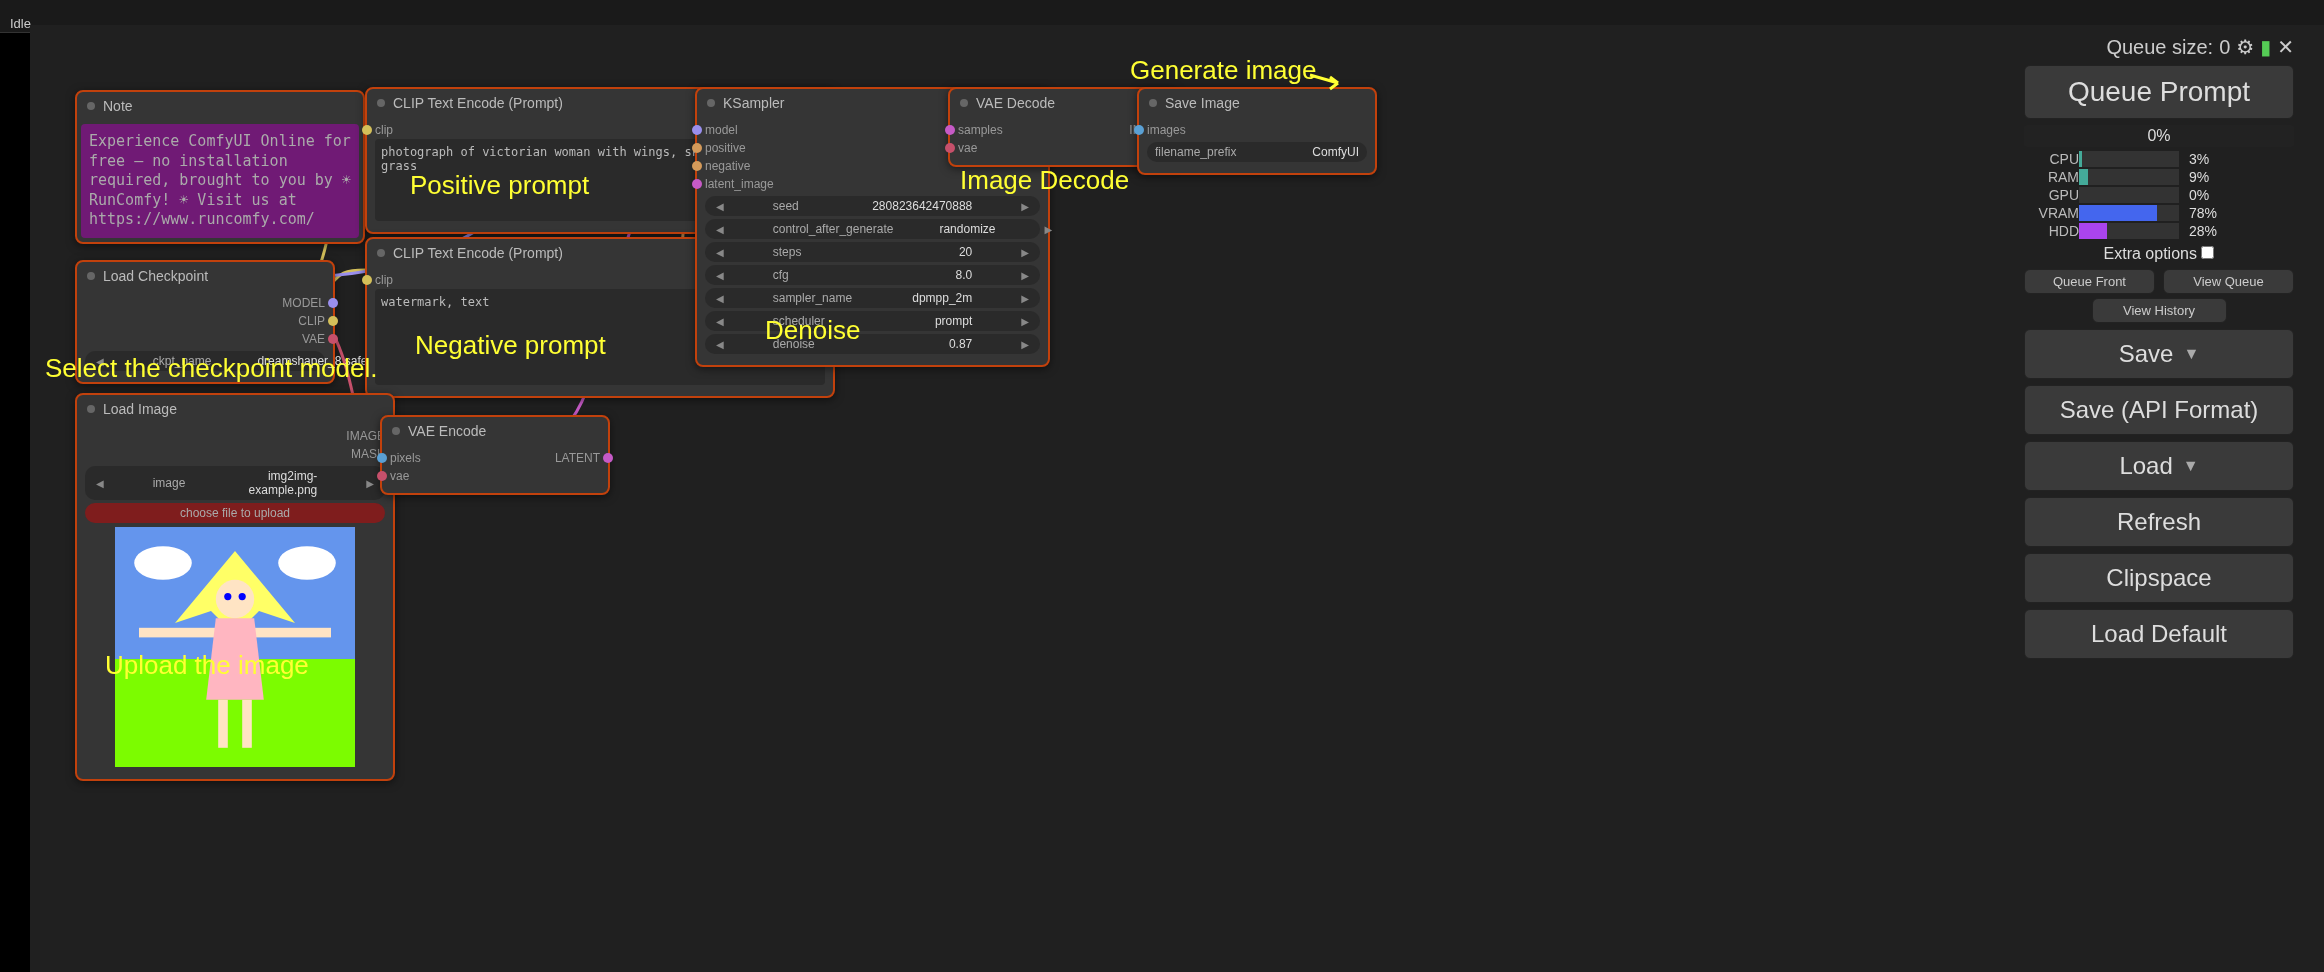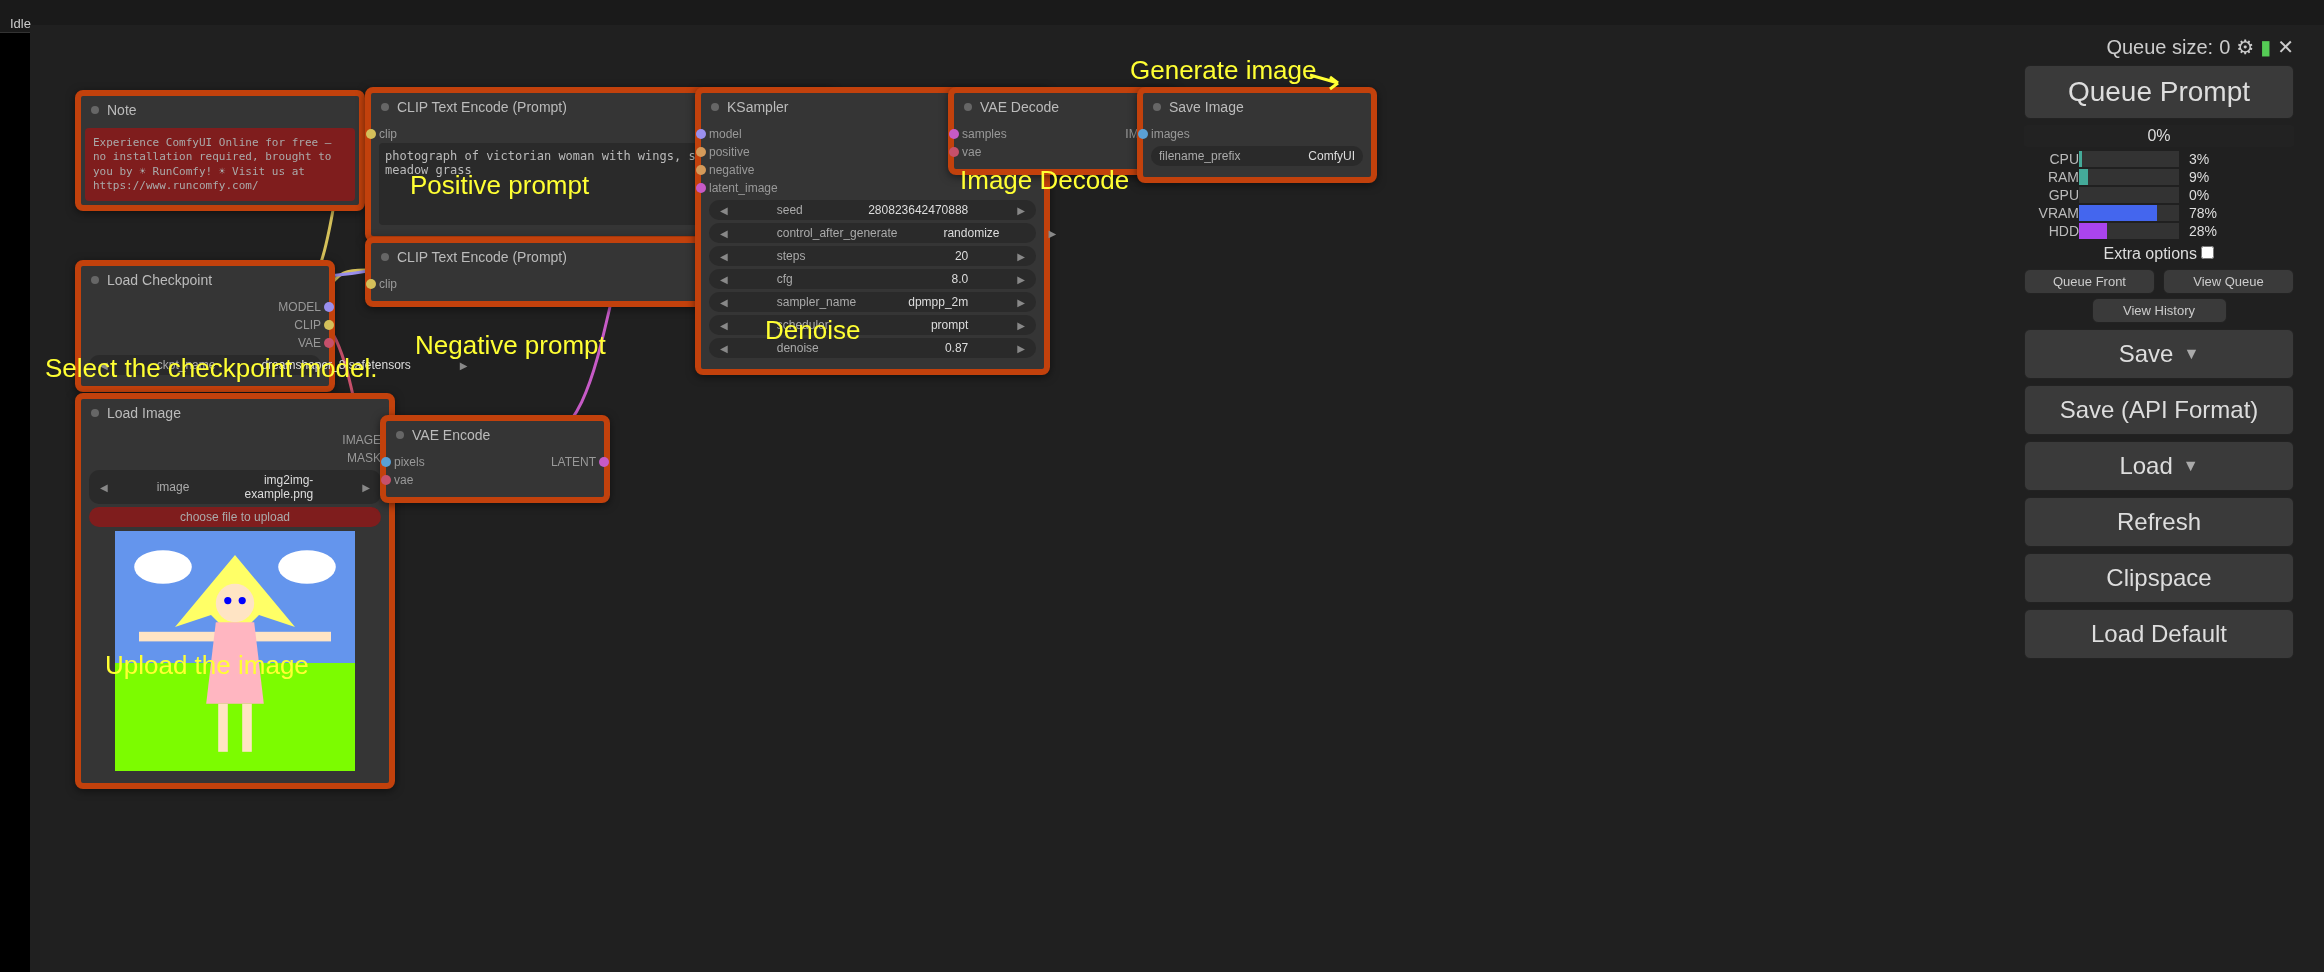--- a/index.html
+++ b/index.html
@@ -1,32 +1,32 @@
 <!DOCTYPE html>
 <html><head>
 <meta charset="utf-8">
 <style>
 * { margin:0; padding:0; box-sizing:border-box; font-family:Arial,sans-serif; }
 body { background:#000; color:#ccc; font-size:13px; overflow:hidden; width:2324px; height:972px; position:relative; }
 .topbar { background:#1a1a1a; height:25px; padding:16px 10px; font-size:13px; color:#ccc; border-bottom:1px solid #333; }
 .canvas { position:absolute; top:25px; left:30px; right:0; bottom:0; background:#202020; }
-.node { position:absolute; background:#353535; border:6px solid #c2410c; border-radius:8px; box-shadow:0 2px 8px rgba(0,0,0,.5); }
+.node { position:absolute; background:#353535; border:2px solid #c2410c; border-radius:8px; box-shadow:0 2px 8px rgba(0,0,0,.5); }
 .node-header { display:flex; align-items:center; padding:6px 10px; border-radius:8px 8px 0 0; font-size:14px; color:#bbb; }
 .node-header .dot { width:8px; height:8px; border-radius:50%; background:#666; margin-right:8px; }
 .node-body { padding:4px 8px 8px; }
 .port-row { display:flex; justify-content:space-between; align-items:center; padding:2px 0; font-size:12px; color:#999; position:relative; }
 .port { width:10px; height:10px; border-radius:50%; position:absolute; top:50%; transform:translateY(-50%); }
 .port.in { left:-13px; }
 .port.out { right:-13px; }
 .widget { display:flex; justify-content:space-between; align-items:center; background:#2a2a2a; border-radius:10px; padding:3px 8px; margin:3px 0; font-size:12px; color:#aaa;gap:46px; }
 .widget .arrow { color:#888; font-size:10px; padding:0 3px; cursor:pointer; }
 .widget .wlabel { flex:0 0 auto; }
 .widget .wval { flex:1; text-align:right; color:#ddd; }
 .textarea { width:100%; background:#2a2a2a; border:none; color:#bbb; font-size:12px; padding:6px; border-radius:4px; resize:none; font-family:monospace; }
-.note-body { background:#7f1d1d; margin:4px; padding:8px; border-radius:4px; font-family:monospace; font-size:11px; color:#aaa; line-height:1.3; }
+.note-body { background:#701a75; margin:4px; padding:8px; border-radius:4px; font-family:monospace; font-size:15px; color:#aaa; line-height:1.3; }
 .button-sm { background:#7f1d1d; border-radius:10px; padding:3px 8px; text-align:center; font-size:12px; color:#aaa; margin:3px 0; cursor:pointer; }
 
 .sidebar { position:absolute; right:20px; top:25px; width:290px; padding:10px; }
 .queue-size { text-align:right; font-size:20px; color:#ccc; margin-bottom:6px; display:flex; justify-content:flex-end; align-items:center; gap:6px; }
 .btn-main { background:#3a3a3a; border:1px solid #222; border-radius:6px; padding:10px; text-align:center; font-size:28px; color:#ddd; margin:6px 0; cursor:pointer; }
 .btn-sec { background:#3a3a3a; border:1px solid #222; border-radius:6px; padding:4px 10px; text-align:center; font-size:13px; color:#ccc; cursor:pointer; flex:1; }
 .btn-big { background:#3a3a3a; border:1px solid #222; border-radius:6px; padding:10px; text-align:center; font-size:24px; color:#ddd; margin:6px 0; cursor:pointer; display:flex; justify-content:center; align-items:center; gap:10px; }
 .drop { font-size:16px; color:#aaa; }
 .row { display:flex; gap:8px; margin:4px 0; }
 .progress-bar { background:#222; height:22px; border-radius:3px; display:flex; align-items:center; justify-content:center; font-size:16px; color:#ddd; margin:4px 0; }
@@ -123,20 +123,21 @@
         <span class="dot"></span>
         <span>CLIP Text Encode (Prompt)</span>
       </div>
   <div class="node-body">
     <div class="port-row">
           <span class="port in" style="background:#d4c05a"></span>
           <span>clip</span>
           <span>CONDITIONING</span>
           <span class="port out" style="background:#d49a5a"></span>
         </div>
+    <textarea class="textarea" rows="6" style="">watermark, text</textarea>
   </div>
 </div>
 
 <div class="node" style="left:45px; top:368px; width:320px;">
   <div class="node-header">
         <span class="dot"></span>
         <span>Load Image</span>
       </div>
   <div class="node-body">
     <div class="port-row">

